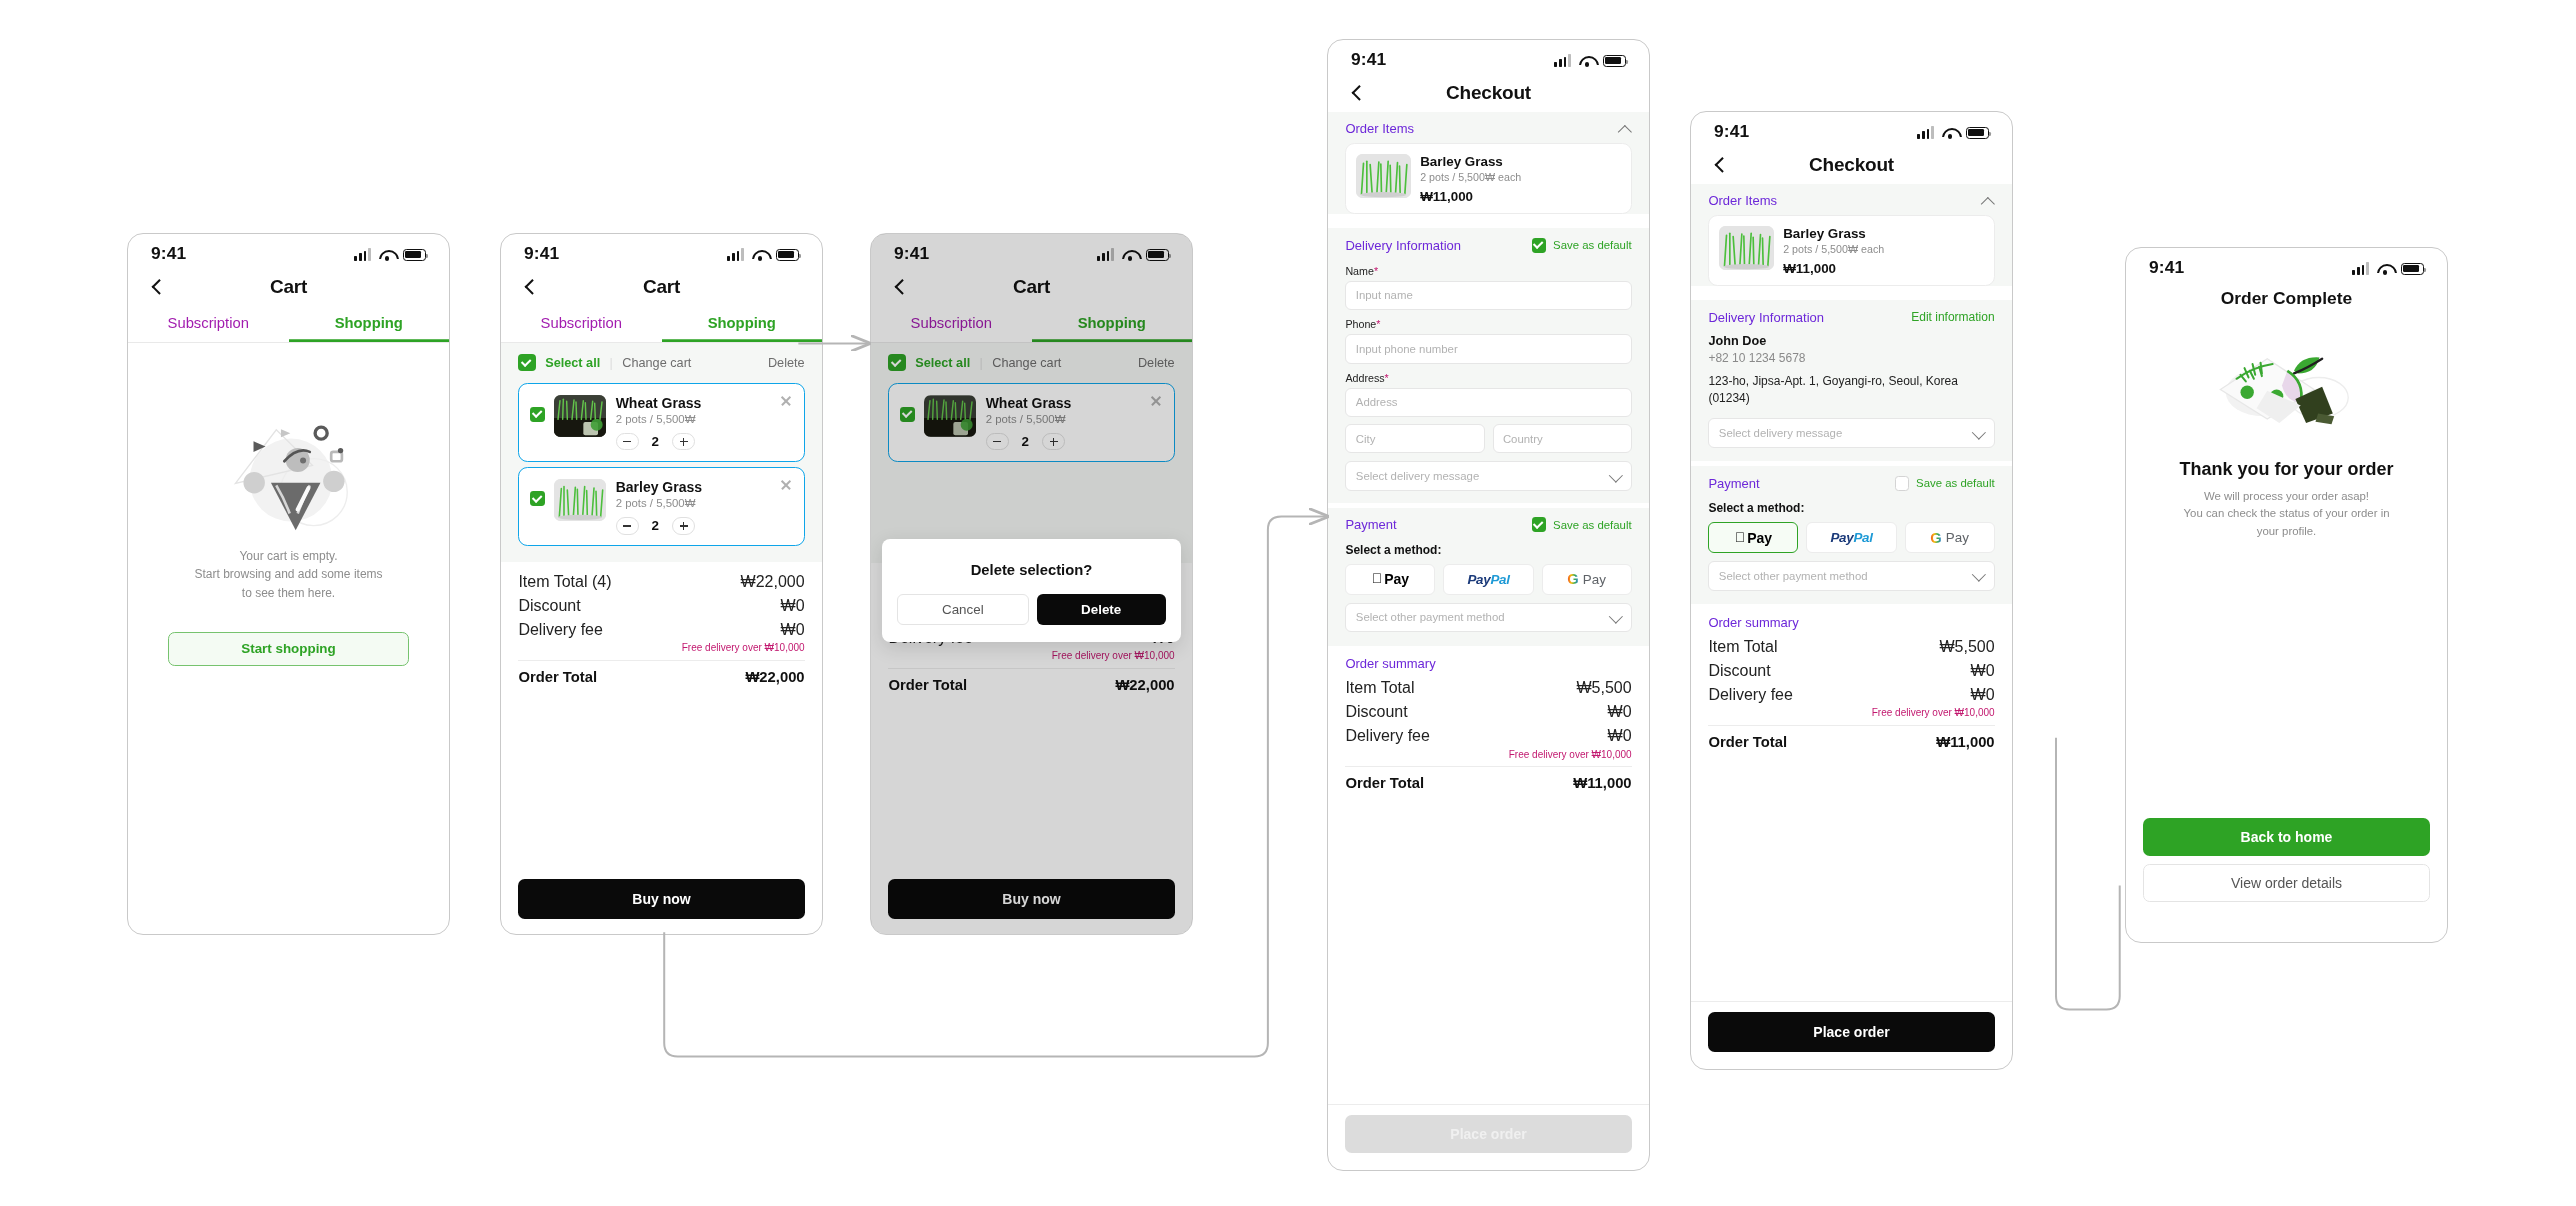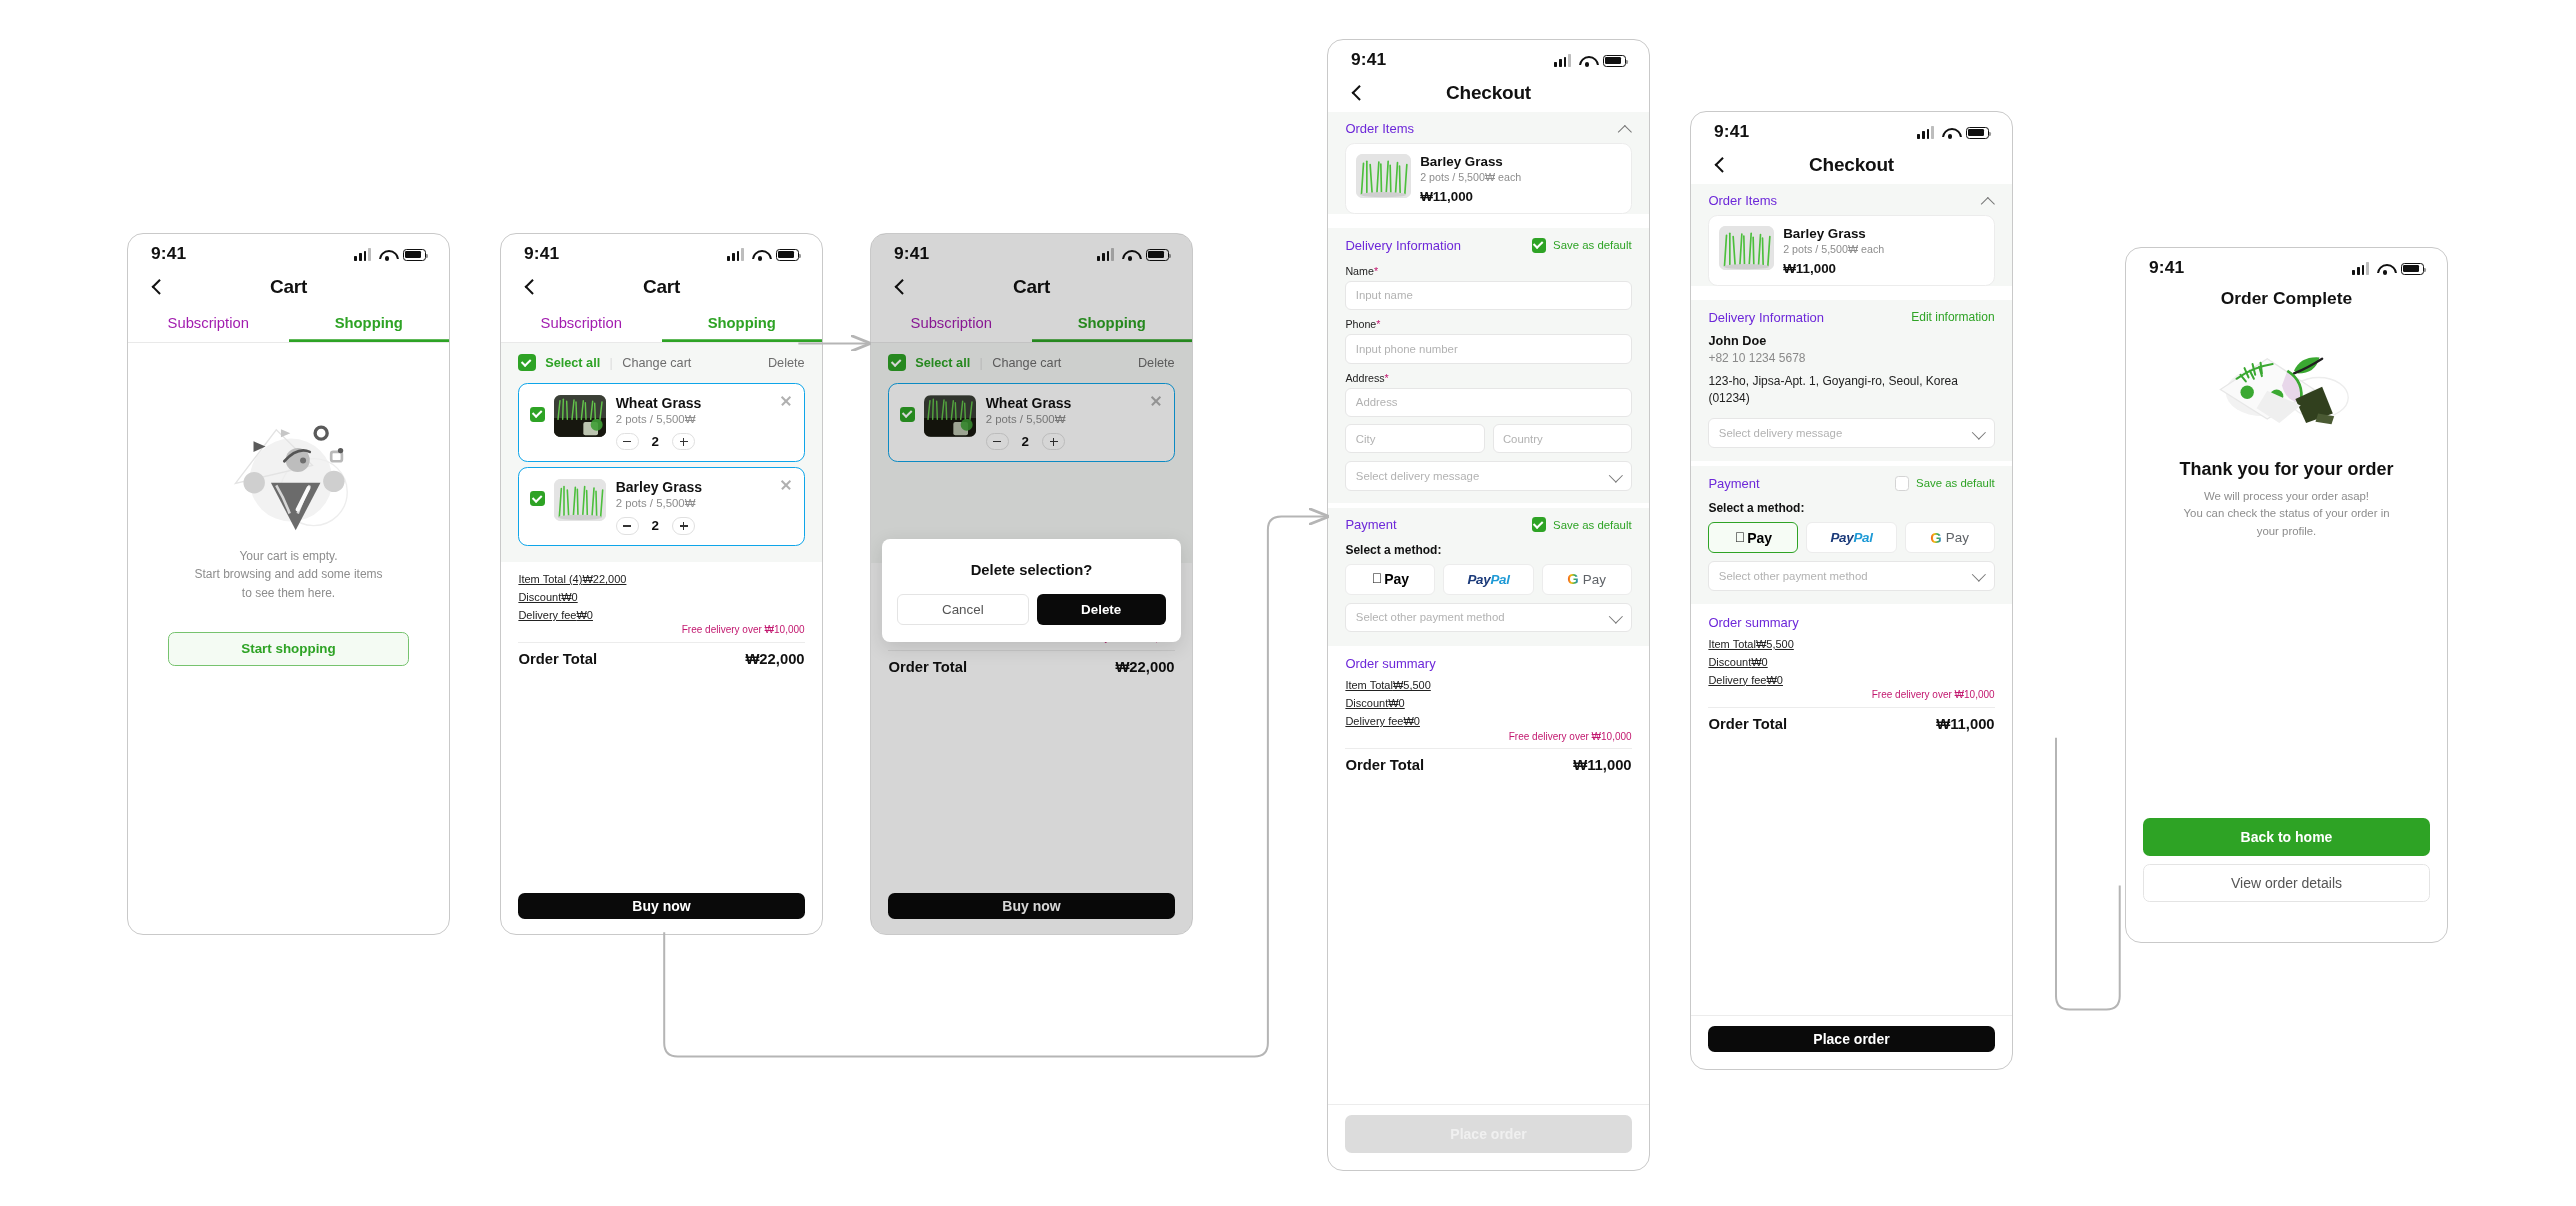--- a/index.html
+++ b/index.html
@@ -99,31 +99,31 @@
   .cc-x::before,.cc-x::after{ content:""; position:absolute; left:0.7px; top:6px; width:12px; height:1.6px; background:#b0b0b0;}
   .cc-x::before{transform:rotate(45deg)} .cc-x::after{transform:rotate(-45deg)}
   .stepper{ display:flex; align-items:center; gap:10.7px; margin-top:8px;}
   .stp{ width:23px; height:17.4px; border:1px solid #e0e0e0; border-radius:9.4px; display:flex; align-items:center; justify-content:center; cursor:pointer; background:#fff;}
   .stp i{ display:block; width:8px; height:1.6px; background:#333; position:relative;}
   .stp.plus i::after{ content:""; position:absolute; left:3.2px; top:-3.2px; width:1.6px; height:8px; background:#333;}
   .stp-val{ font-size:13.4px; font-weight:bold; color:#111; min-width:12px; text-align:center;}
 
   
   .summary{ padding:10.7px 17.4px 0;}
-  .sum-row{ display:flex; justify-content:flex-start; font-size:11px; color:#222; margin-bottom:6px;text-decoration:underline;}
+  .sum-row{ display:flex; justify-content:space-between; font-size:16px; color:#222; margin-bottom:6px;}
   .sum-note{ text-align:right; font-size:10px; color:#c2186f; margin:-2.7px 0 6.7px;}
   .sum-hr{ height:1px; background:#ececec; margin:4px 0 8px;}
   .sum-total{ display:flex; justify-content:space-between; font-size:14.8px; font-weight:bold; color:#111;}
 
   
   .btn{
     display:flex; align-items:center; justify-content:center;
     border-radius:6.7px; font-size:14px; cursor:pointer; user-select:none;
   }
-  .btn-black{ background:#0a0a0a; color:#fff; font-weight:bold; height:26px;}
+  .btn-black{ background:#0a0a0a; color:#fff; font-weight:bold; height:40px;}
   .btn-green{ background:#2ea325; color:#fff; font-weight:bold; height:38px;}
   .btn-ghost{ background:#fff; color:#555; border:1px solid #e4e4e4; height:38px;}
   .btn-outline-green{ background:#f4fbf3; color:#2ea325; border:1px solid #76c36e; height:34px; font-weight:bold; font-size:13.4px;}
   .btn-disabled{ background:#dcdcdc; color:#f0f0f0; font-weight:bold; height:38px;}
 
   
   .empty-wrap{ display:flex; flex-direction:column; align-items:center; justify-content:center; padding-top:70px;}
   .empty-txt{ text-align:center; font-size:12px; color:#8d8d8d; line-height:1.55; margin-top:9.4px;}
 
   

